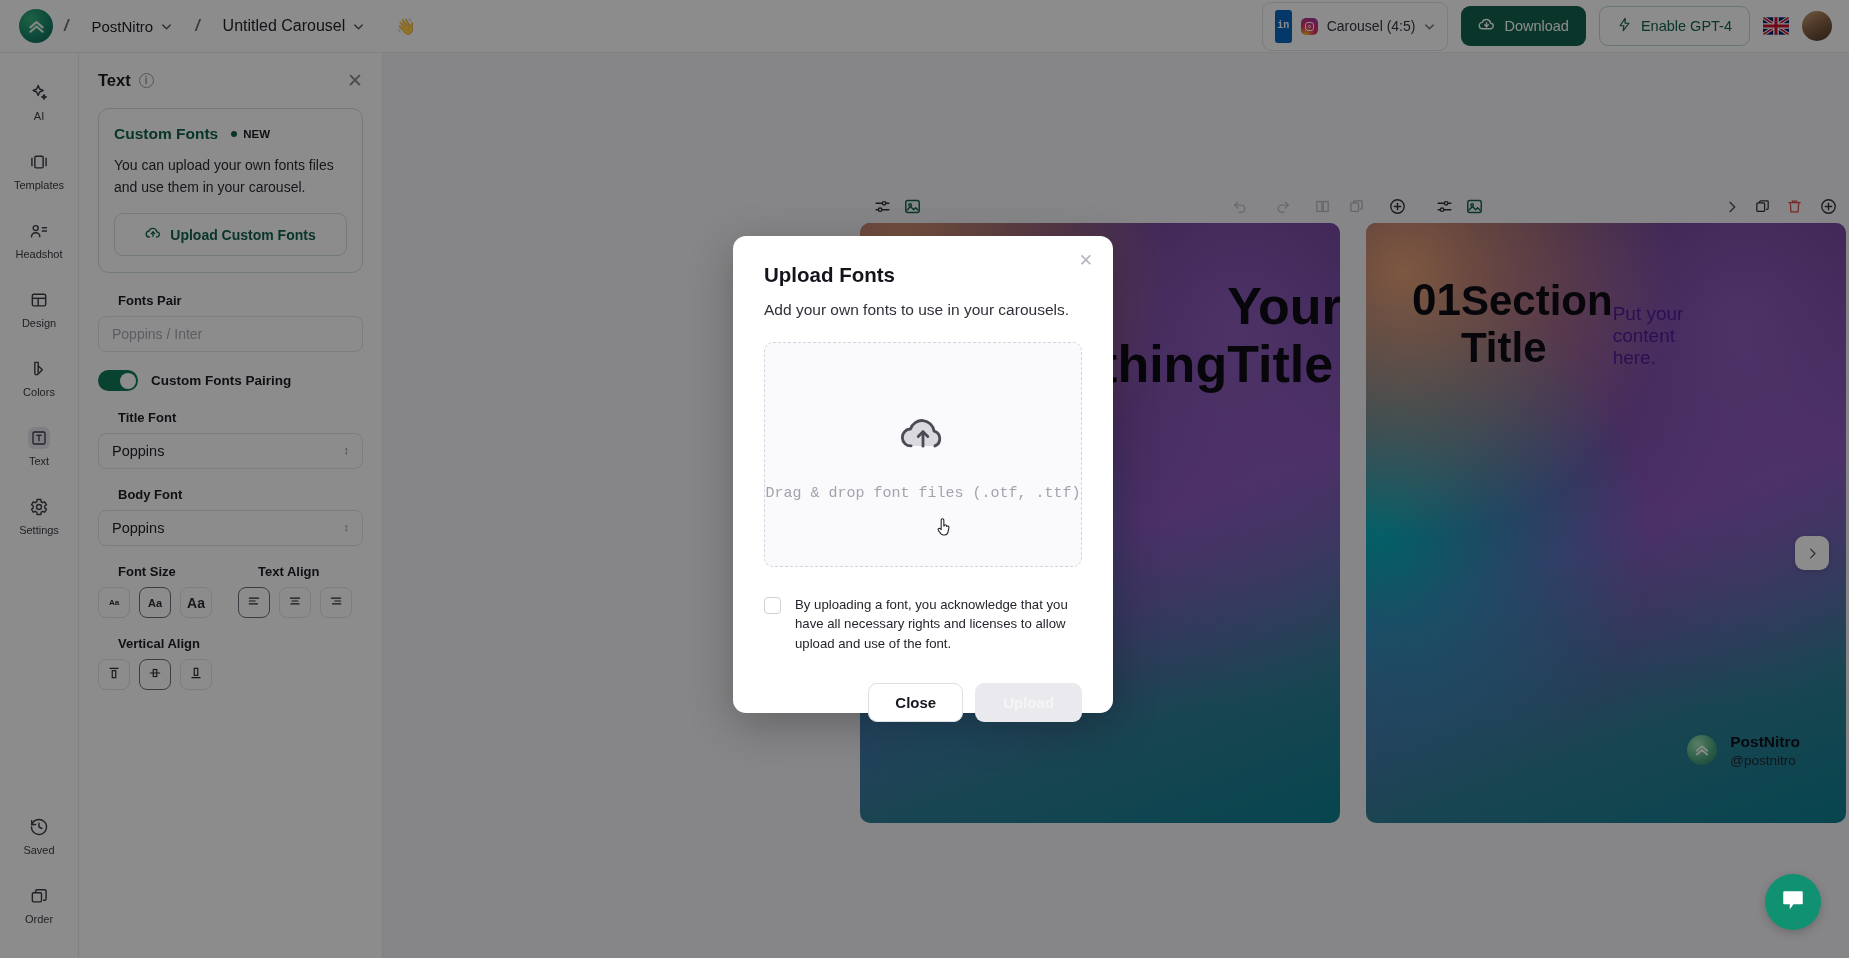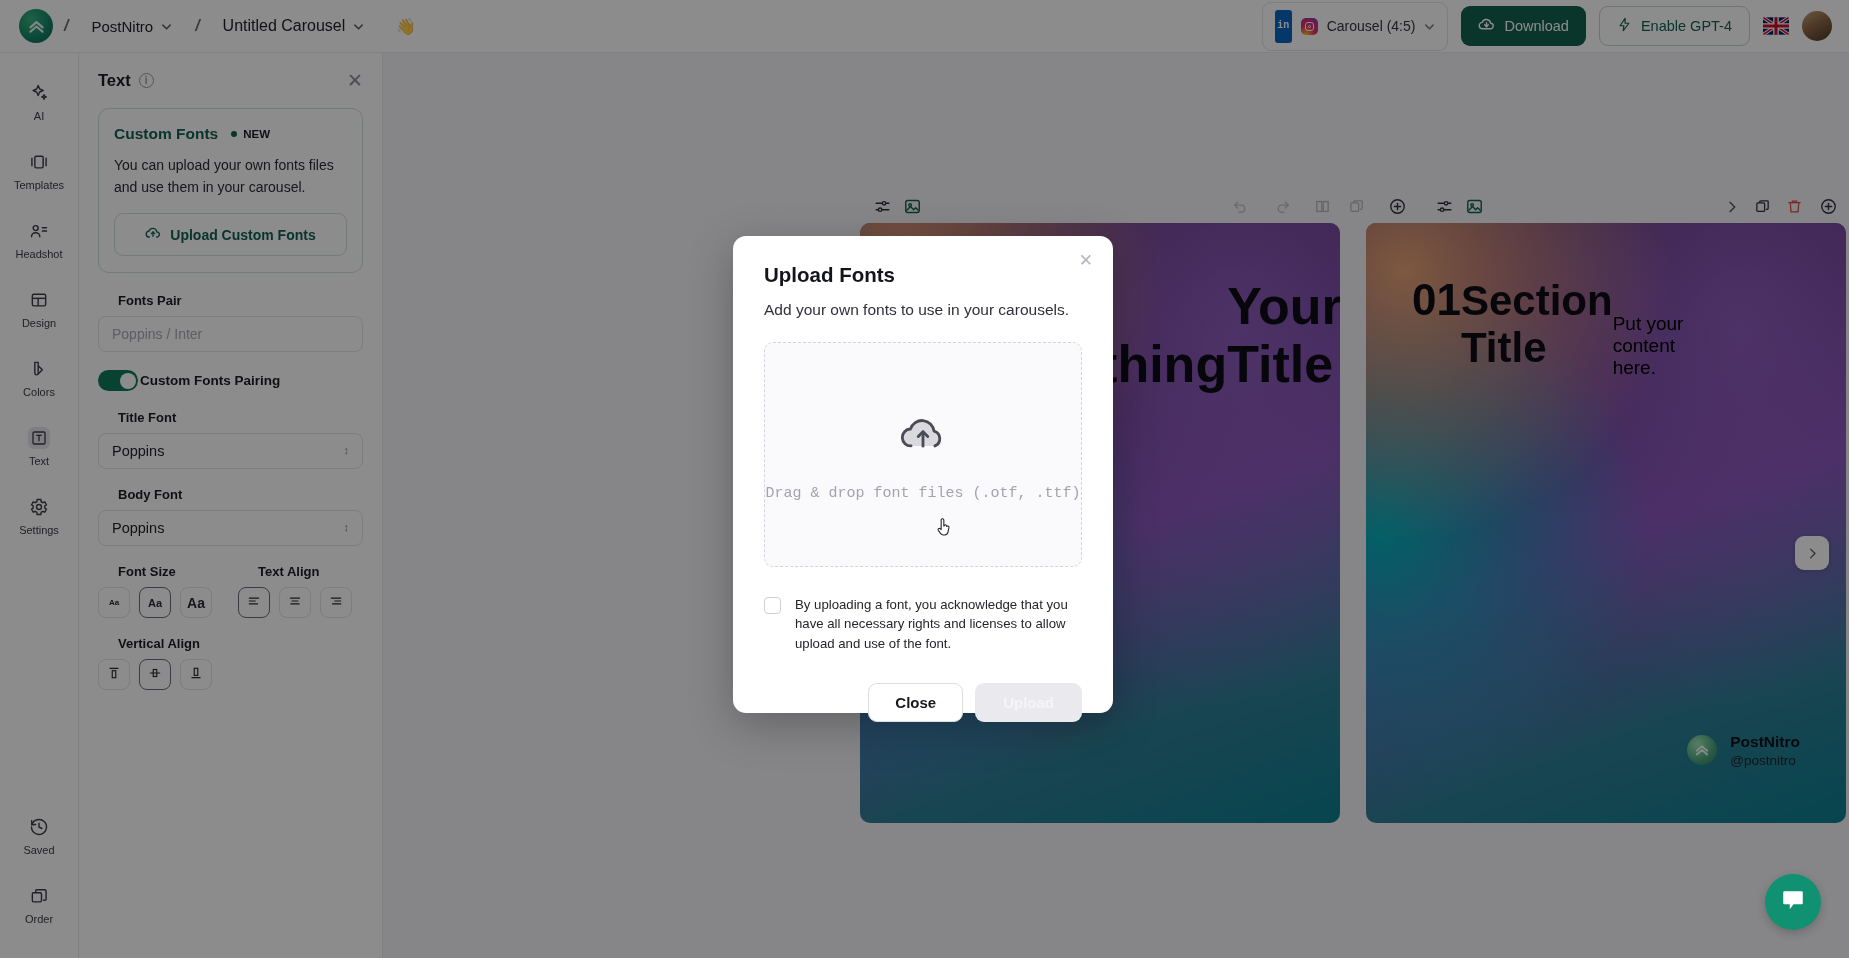--- a/index.html
+++ b/index.html
@@ -98,21 +98,21 @@
     border: 1px solid #cfe0d9; background: #fff; border-radius: 9px; padding: 11px;
     font-size: 14px; font-weight: 600; color: #12624e; font-family: inherit; cursor: pointer;
   }
 
   .field-label { font-size: 13px; font-weight: 700; color: #1d1d25; margin-bottom: 8px; padding-left: 20px; }
   .input-box {
     width: 100%; height: 36px; border: 1px solid #e4e4ea; border-radius: 8px;
     display: flex; align-items: center; padding: 0 13px;
     font-size: 14px; color: #a9a9b4; background: #fff; margin-bottom: 18px;
   }
-  .toggle-row { display: flex; align-items: center; gap: 2px; margin-bottom: 19px; }
+  .toggle-row { display: flex; align-items: center; gap: 13px; margin-bottom: 19px; }
   .toggle { width: 40px; height: 21px; border-radius: 11px; background: #0f7a5c; position: relative; cursor: pointer; }
   .toggle .knob { position: absolute; top: 2.5px; right: 2.5px; width: 16px; height: 16px; border-radius:50%; background:#fff; }
   .toggle-label { font-size: 13.5px; font-weight: 700; color: #1d1d25; }
   .select-box {
     width: 100%; height: 36px; border: 1px solid #e4e4ea; border-radius: 8px;
     display: flex; align-items: center; padding: 0 13px;
     font-size: 14.5px; color: #22222b; background: #fff; margin-bottom: 18px; cursor: pointer;
   }
   .select-box .updown { margin-left: auto; color: #8b8b97; font-size: 11px; line-height: .9; }
 
@@ -140,21 +140,21 @@
       radial-gradient(circle at 8% 8%, rgba(255,180,120,0.85) 0%, rgba(255,180,120,0) 38%),
       radial-gradient(circle at 3% 52%, rgba(0,180,190,0.95) 0%, rgba(0,180,190,0) 48%),
       radial-gradient(ellipse at 78% 18%, rgba(150,100,200,0.8) 0%, rgba(150,100,200,0) 55%),
       linear-gradient(160deg, #4b2b63 0%, #6a3b8e 32%, #8250b5 52%, #2f7f96 78%, #0d7f8f 100%);
   }
   .slide-inner { position: relative; padding: 54px 46px; height: 100%; display: flex; flex-direction: row; }
   .slide-eyebrow { font-size: 16px; color: #1b1b22; margin-bottom: 18px; }
   .slide-num { font-size: 44px; font-weight: 800; color: #0e0e14; line-height: 1.05; margin-bottom: 8px; }
   .slide-title { font-size: 42px; font-weight: 800; color: #0e0e14; line-height: 1.12; }
   .slide-title.big { font-size: 52px; }
-  .slide-sub { font-size: 19px; color: #000000; margin-top: 36px; }
+  .slide-sub { font-size: 19px; color: #4c1d95; margin-top: 26px; }
   .slide-footer { margin-top: auto; display: flex; align-items: center; gap: 13px; }
   .slide-avatar { width: 30px; height: 30px; border-radius: 50%;
     background: radial-gradient(circle at 35% 30%, #9fe6b7 0%, #4aa37e 60%, #2b7a63 100%);
     display:flex; align-items:center; justify-content:center; }
   .slide-handle-name { font-size: 15.5px; font-weight: 700; color: #10101a; line-height: 1.25; }
   .slide-handle { font-size: 13.5px; color: #23232e; }
   .slide-next { margin-left: auto; width: 36px; height: 36px; border-radius: 50%; background: #111118;
     display:flex; align-items:center; justify-content:center; color:#fff; cursor: pointer; }
   .nav-arrow {
     position: absolute; width: 34px; height: 34px; border-radius: 9px; background: #fff;

